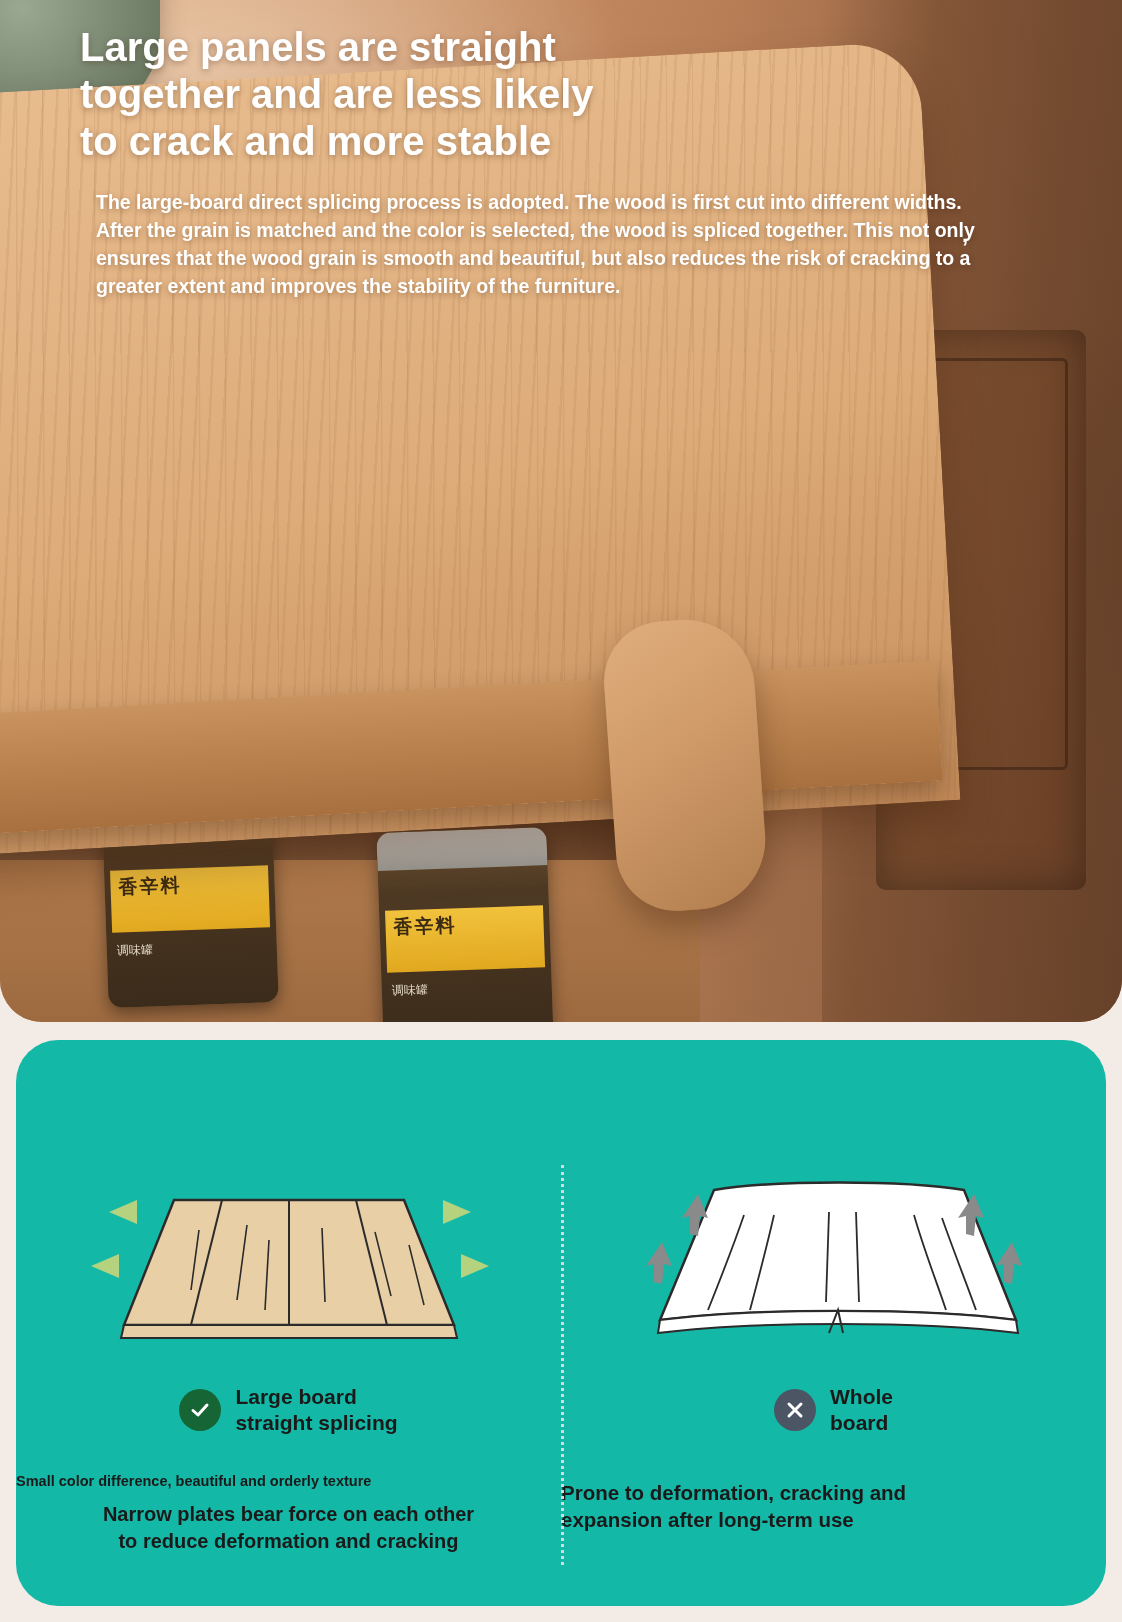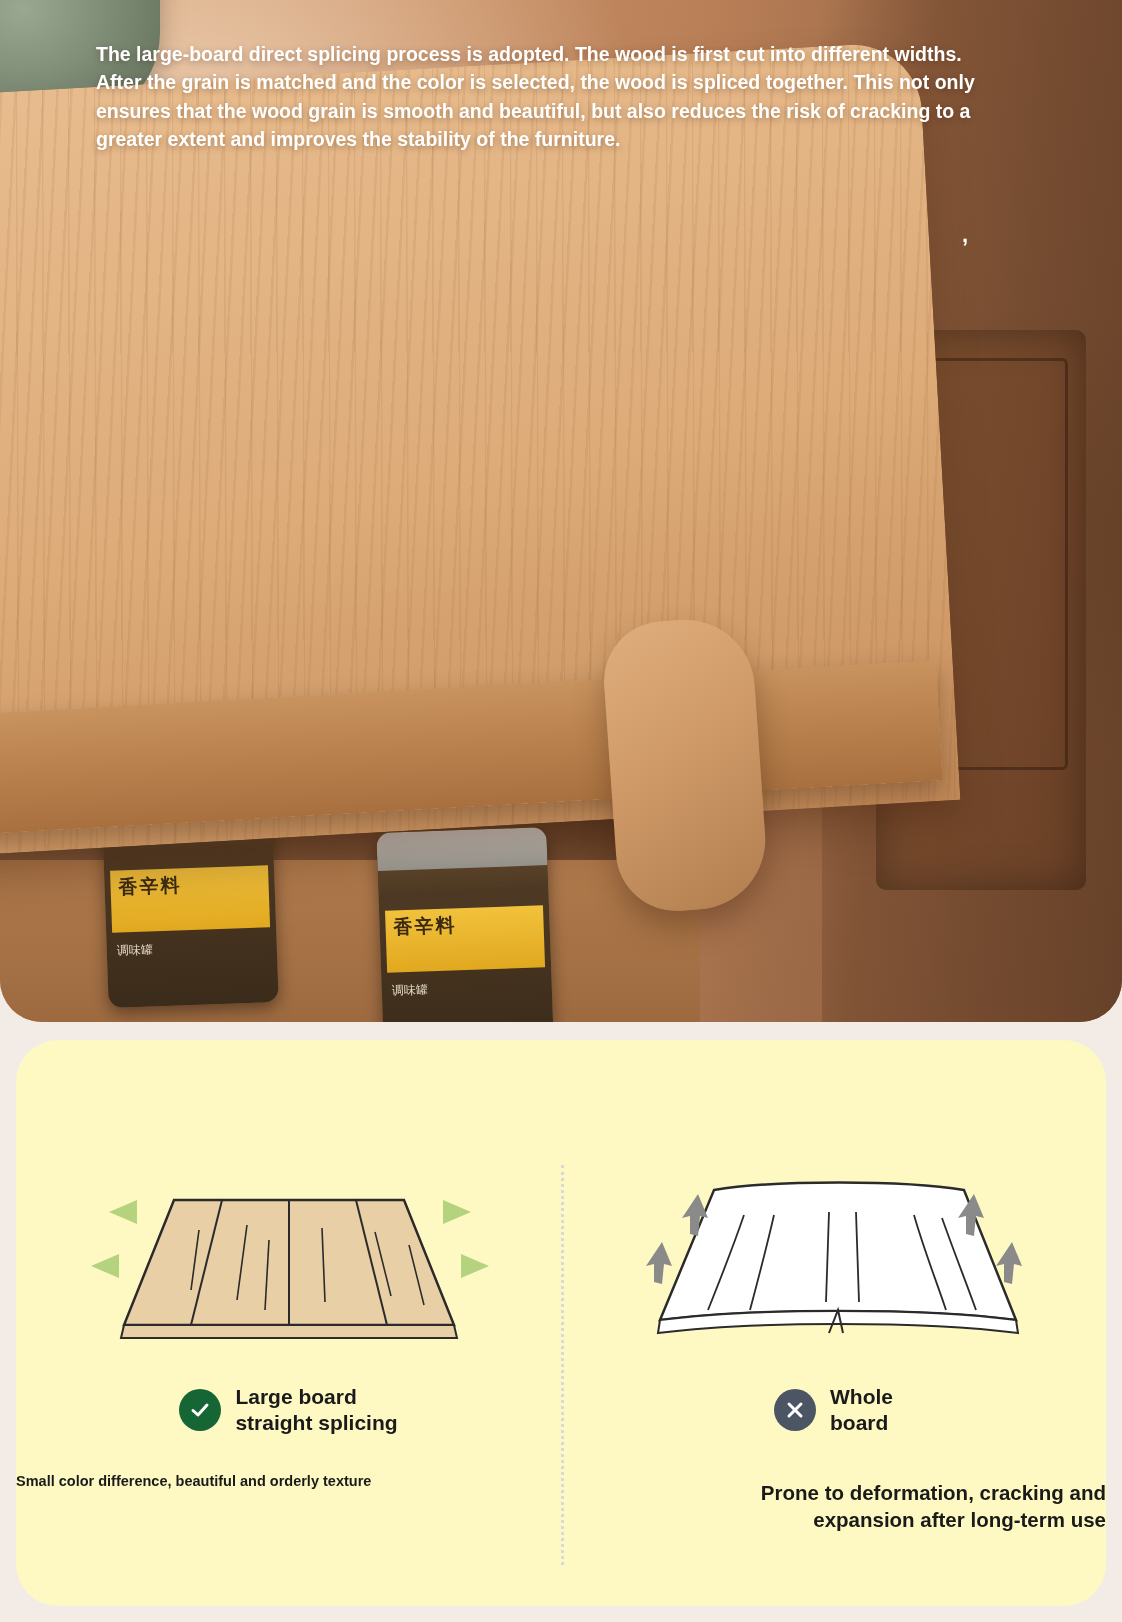--- a/index.html
+++ b/index.html
@@ -217,21 +217,21 @@
     font-weight: bold;
   }
 
   
   .card {
     position: absolute;
     left: 16px;
     top: 1040px;
     width: 1090px;
     height: 566px;
-    background: #fef9c3;
+    background: #14b8a6;
     border-radius: 42px;
     overflow: hidden;
   }
   .compare {
     position: absolute;
     inset: 0;
     display: flex;
   }
   .col {
     flex: 1;
@@ -293,21 +293,21 @@
   .sub-big {
     text-align: center;
     font-size: 20px;
     font-weight: bold;
     color: #1a1a1a;
     line-height: 1.35;
     margin-top: 12px;
     white-space: pre-line;
   }
   .right-sub {
-    text-align: right;
+    text-align: left;
     font-size: 20.5px;
     font-weight: bold;
     color: #1a1a1a;
     line-height: 1.35;
     margin-top: 42px;
     white-space: pre-line;
   }
 </style>
 </head>
 <body>
@@ -334,20 +334,23 @@
       <div class="cn">香辛料</div>
     </div>
     <div class="sub">调味罐</div>
   </div>
 
   <div class="tabletop"></div>
   <div class="tabletop-edge"></div>
   <div class="corner-round"></div>
 
   <div class="hero-text">
+    <h1 class="hero-title">Large panels are straight
+together and are less likely
+to crack and more stable</h1>
     <p class="hero-body">The large-board direct splicing process is adopted. The wood is first cut into different widths. After the grain is matched and the color is selected, the wood is spliced together. This not only ensures that the wood grain is smooth and beautiful, but also reduces the risk of cracking to a greater extent and improves the stability of the furniture.</p>
   </div>
   <span class="hero-comma">,</span>
 </div>
 
 <div class="card">
   <div class="compare">
 
     <div class="col">
       <div class="fig">
@@ -380,20 +383,22 @@
         <span class="badge ok">
           <svg width="22" height="22" viewBox="0 0 22 22">
               <path d="M4 11.5 L9 16 L18 6" fill="none" stroke="#ffffff" stroke-width="3" stroke-linecap="round" stroke-linejoin="round"></path>
             </svg>
         </span>
         <span class="caption-title">Large board
 straight splicing</span>
       </div>
 
       <div class="sub-small">Small color difference, beautiful and orderly texture</div>
+      <div class="sub-big">Narrow plates bear force on each other
+to reduce deformation and cracking</div>
     </div>
 
     <div class="col">
       <div class="fig">
         <svg width="420" height="190" viewBox="0 0 420 190">
 
           <path d="M90 20 C150 10 280 10 340 20 L392 150 C300 138 130 138 36 150 Z" fill="#ffffff" stroke="#2b2b2b" stroke-width="2.5"></path>
           <path d="M36 150 C130 138 300 138 392 150 L394 163 C300 151 130 151 34 163 Z" fill="#ffffff" stroke="#2b2b2b" stroke-width="2"></path>
 
           <path d="M205 163 L214 140 L219 163" fill="none" stroke="#2b2b2b" stroke-width="2"></path>

